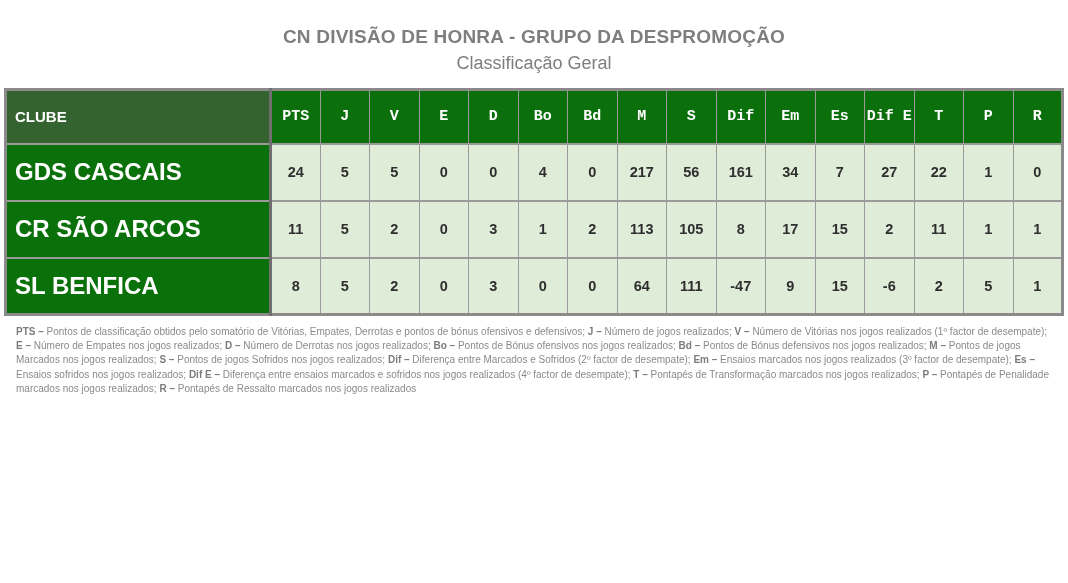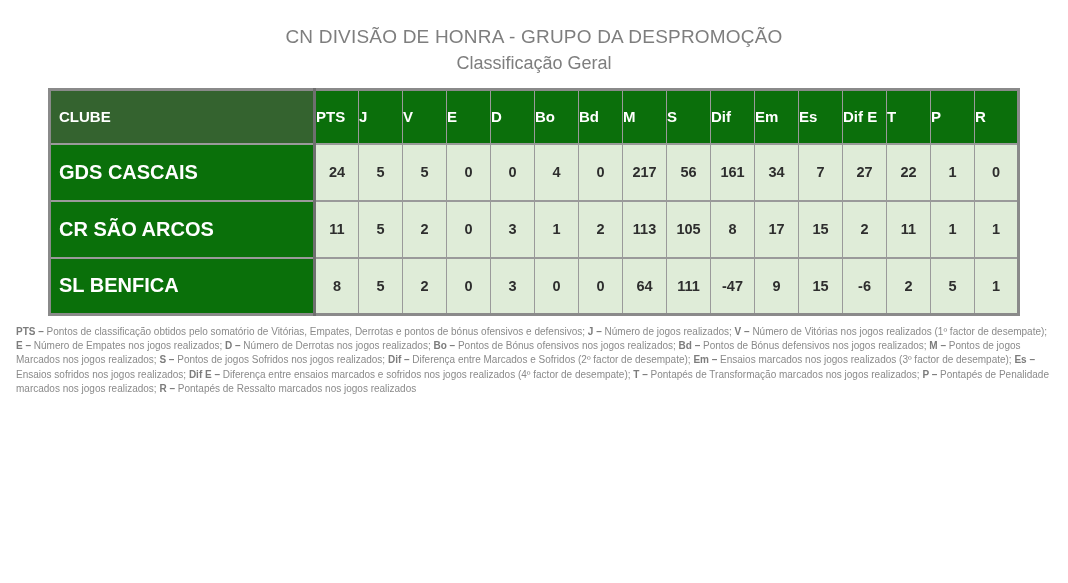--- a/index.html
+++ b/index.html
@@ -3,50 +3,50 @@
 <meta charset="utf-8">
 <style>
   html,body{margin:0;padding:0;background:#ffffff;}
   body{
     width:1068px;height:583px;overflow:hidden;
     font-family:"Liberation Sans",sans-serif;
     -webkit-font-smoothing:antialiased;
   }
   .page-title{
     margin:26px 0 0;text-align:center;
-    font-size:19px;font-weight:normal;color:#7e7e7e;letter-spacing:.2px;
+    font-size:19px;font-weight:bold;color:#7e7e7e;letter-spacing:.2px;
   }
   .page-subtitle{
     margin:5px 0 0;text-align:center;
     font-size:18px;font-weight:normal;color:#7e7e7e;
   }
   table.standings{
-    width:972px;margin:14px auto 0;
+    width:1060px;margin:14px auto 0;
     border-collapse:collapse;table-layout:fixed;
     border:3px solid #8a8a8a;
   }
   .standings th,.standings td{
     border:1px solid #9a9a9a;
     border-top-width:2px;border-bottom-width:2px;
     padding:0;white-space:nowrap;overflow:hidden;
   }
   .standings thead tr{height:54px;}
   .standings tbody tr{height:57px;}
   th.clube{
     width:254px;background:#34632f;color:#ffffff;
     font-size:15px;font-weight:bold;text-align:left;padding-left:8px;
     border-right:3px solid #6f6f6f;
   }
   th.num{
     background:#0b6f0b;color:#ffffff;
-    font-size:15px;font-weight:bold;text-align:left;
+    font-size:15px;font-weight:bold;text-align:center;font-family:Liberation Mono, monospace;
   }
   td.club{
     background:#0a700a;color:#ffffff;
-    font-size:20px;font-weight:bold;text-align:left;padding-left:8px;
+    font-size:24px;font-weight:bold;text-align:left;padding-left:8px;
     border-right:3px solid #6f6f6f;
   }
   td.val{
     background:#dfecd8;color:#2e2e2e;
     font-size:14.5px;font-weight:bold;text-align:center;
   }
   .grp{border-left:3px solid #6f6f6f;}
   .legend{
     width:1036px;margin:9px auto 0;
     font-size:10px;line-height:1.42;color:#8a8a8a;text-align:left;

